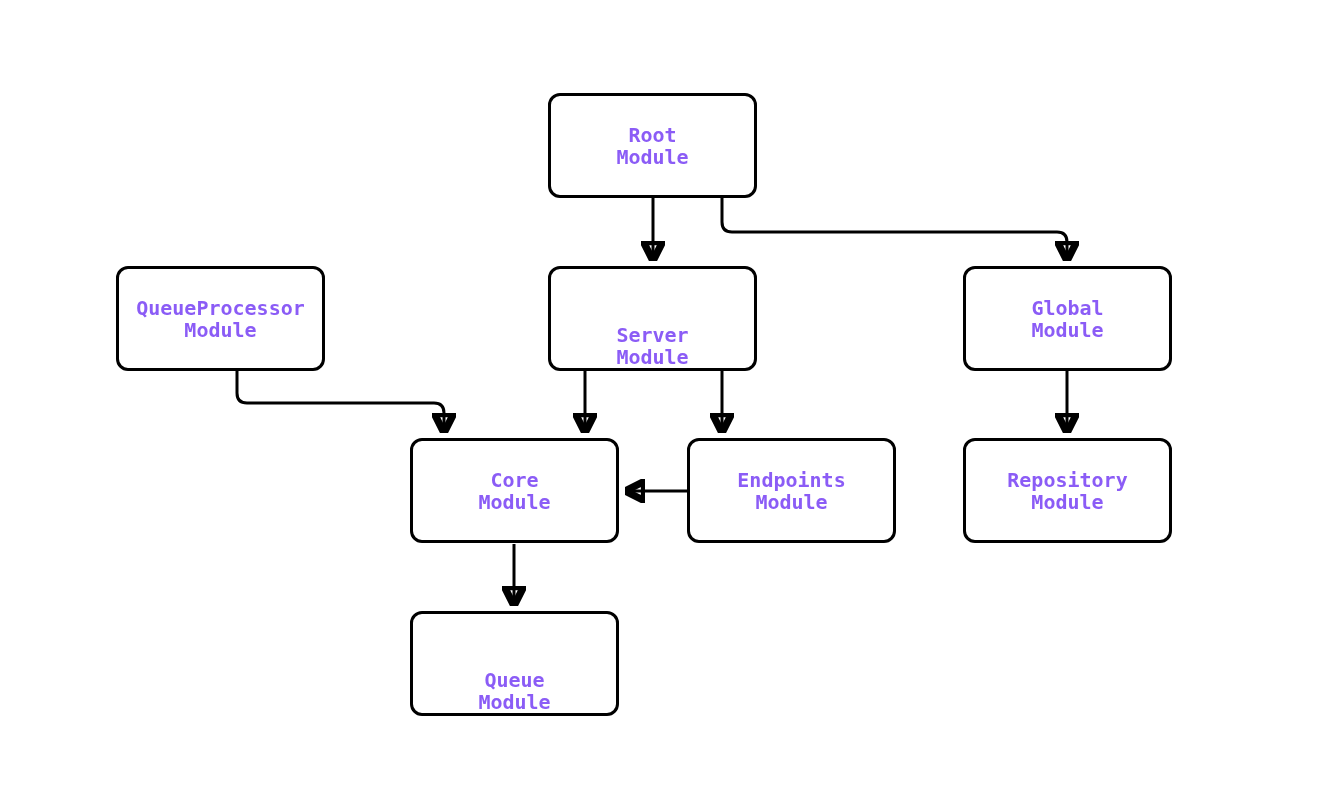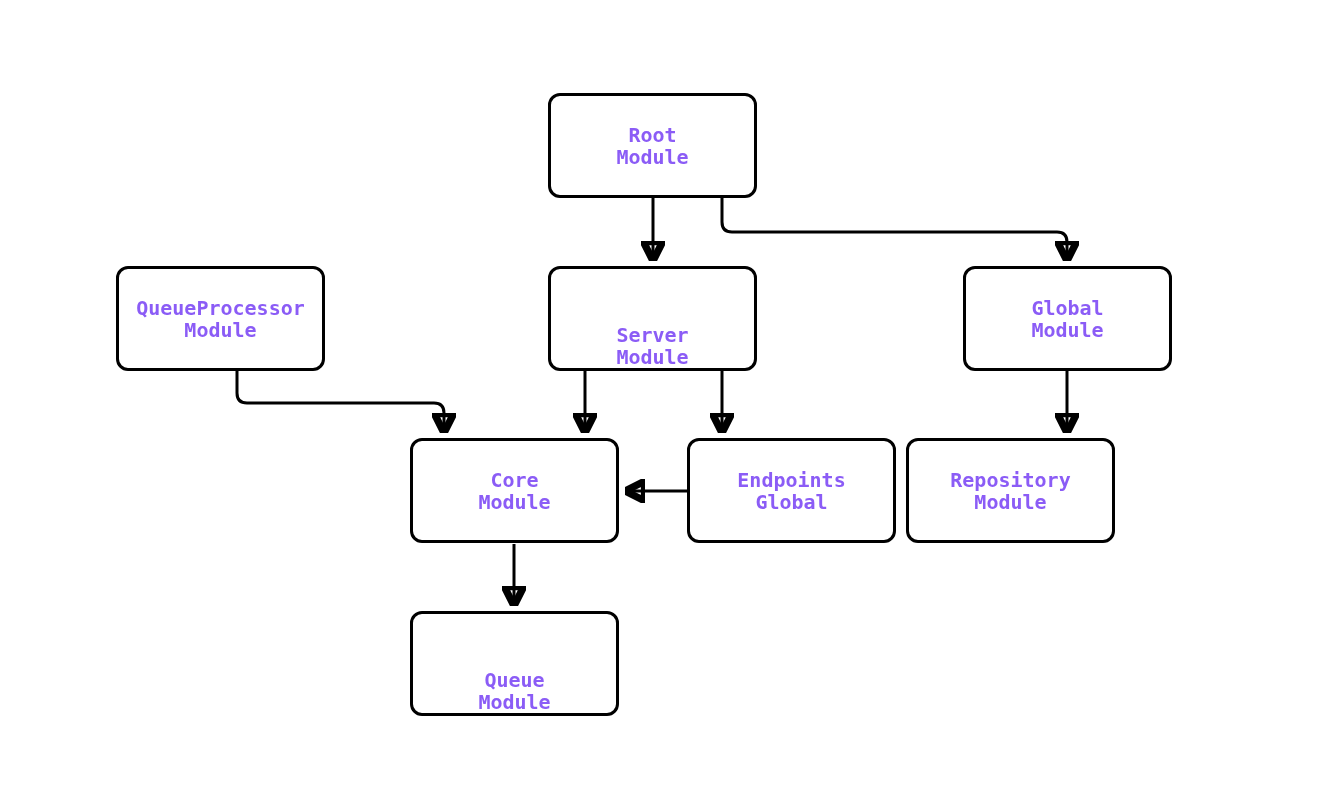--- a/index.html
+++ b/index.html
@@ -47,21 +47,21 @@
     text-align: center;
     white-space: pre-line;
   }
   
   #node-root          { left: 548px; top:  93px; }
   #node-queueprocessor{ left: 116px; top: 266px; }
   #node-server        { left: 548px; top: 266px; align-items: flex-end; }
   #node-global        { left: 963px; top: 266px; }
   #node-core          { left: 410px; top: 438px; }
   #node-endpoints     { left: 687px; top: 438px; }
-  #node-repository    { left: 906px; top: 438px; }
+  #node-repository    { left: 963px; top: 438px; }
   #node-queue         { left: 410px; top: 611px; align-items: flex-end; }
 </style>
 </head>
 <body>
 
 <div id="canvas">
 
   <svg id="edge-layer" viewBox="0 0 1337 809" xmlns="http://www.w3.org/2000/svg">
     <defs>
       <marker id="arrow" viewBox="0 0 8 8" refX="7.6" refY="4" markerWidth="6.5" markerHeight="8" orient="auto">
@@ -98,21 +98,21 @@
 Module</span>
   </div>
 
   <div class="node" id="node-core">
     <span class="node-label">Core
 Module</span>
   </div>
 
   <div class="node" id="node-endpoints">
     <span class="node-label">Endpoints
-Global</span>
+Module</span>
   </div>
 
   <div class="node" id="node-repository">
     <span class="node-label">Repository
 Module</span>
   </div>
 
   <div class="node" id="node-queue">
     <span class="node-label">Queue
 Module</span>

